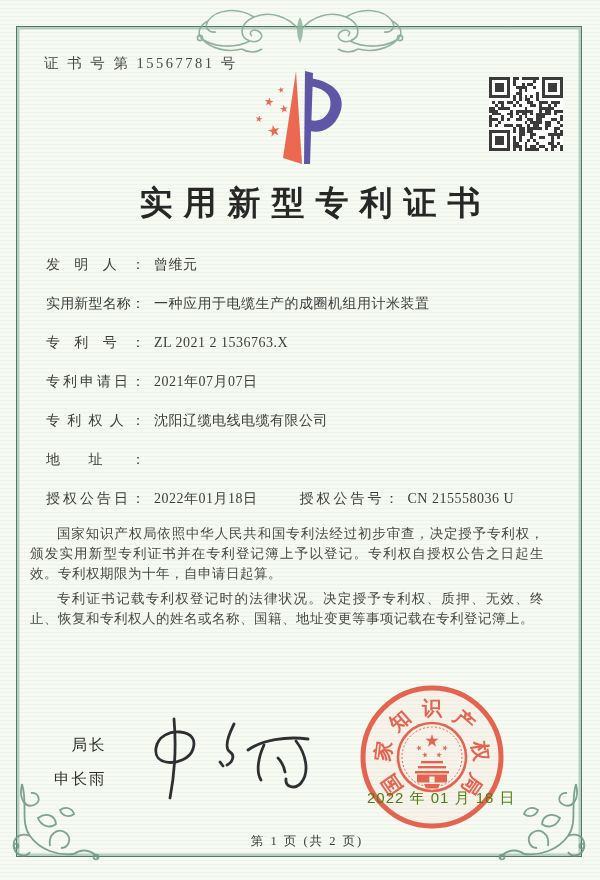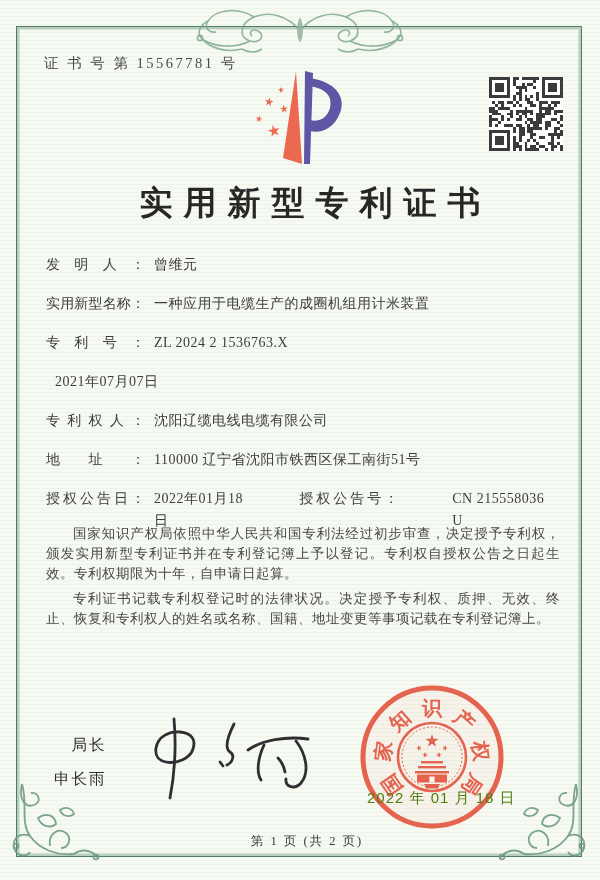--- a/index.html
+++ b/index.html
@@ -48,24 +48,24 @@
   }
 
   .fields { position:absolute; left:46px; top:254px; width:512px; font-size:14px; }
   .field-row { display:flex; align-items:baseline; margin-bottom:17px; line-height:22px; }
   .field-label {
     display:inline-block; width:99px; flex:0 0 99px;
     text-align:justify; text-align-last:justify;
     color:#3d3d3d;
   }
   .field-value { margin-left:9px; color:#3d3d3d; letter-spacing:0.5px; }
-  .grant-pair2 { margin-left:42px; display:flex; align-items:baseline;gap:45px; }
+  .grant-pair2 { margin-left:42px; display:flex; align-items:baseline; }
 
   .paragraphs {
-    position:absolute; left:46px; top:524px; width:514px;
+    position:absolute; left:30px; top:524px; width:514px;
     font-size:13.5px; line-height:20px; color:#484848; text-align:justify;
   }
   .paragraphs p { text-indent:2em; margin-bottom:5px; letter-spacing:0.5px; }
 
   .signoff { position:absolute; left:54px; top:735px; font-size:15.5px; color:#2f2f2f; }
   .signoff .line1 { margin-bottom:13px; letter-spacing:2px;text-align:right; }
   .signoff .line2 { letter-spacing:2px; }
 
   .signature { position:absolute; left:140px; top:712px; width:192px; height:96px; }
 
@@ -388,32 +388,32 @@
   <div class="field-row">
     <span class="field-label">发明人：</span>
     <span class="field-value">曾维元</span>
   </div>
   <div class="field-row">
     <span class="field-label">实用新型名称：</span>
     <span class="field-value">一种应用于电缆生产的成圈机组用计米装置</span>
   </div>
   <div class="field-row">
     <span class="field-label">专利号：</span>
-    <span class="field-value">ZL 2024 2 1536763.X</span>
-  </div>
-  <div class="field-row">
+    <span class="field-value">ZL 2021 2 1536763.X</span>
+  </div>
+  <div class="field-row">
+    <span class="field-label">专利申请日：</span>
     <span class="field-value">2021年07月07日</span>
   </div>
   <div class="field-row">
     <span class="field-label">专利权人：</span>
     <span class="field-value">沈阳辽缆电线电缆有限公司</span>
   </div>
   <div class="field-row">
     <span class="field-label">地址：</span>
-    <span class="field-value">110000 辽宁省沈阳市铁西区保工南街51号</span>
   </div>
   <div class="field-row">
     <span class="field-label">授权公告日：</span>
     <span class="field-value">2022年01月18日</span>
     <span class="grant-pair2">
       <span class="field-label">授权公告号：</span>
       <span class="field-value">CN 215558036 U</span>
     </span>
   </div>
 </div>

